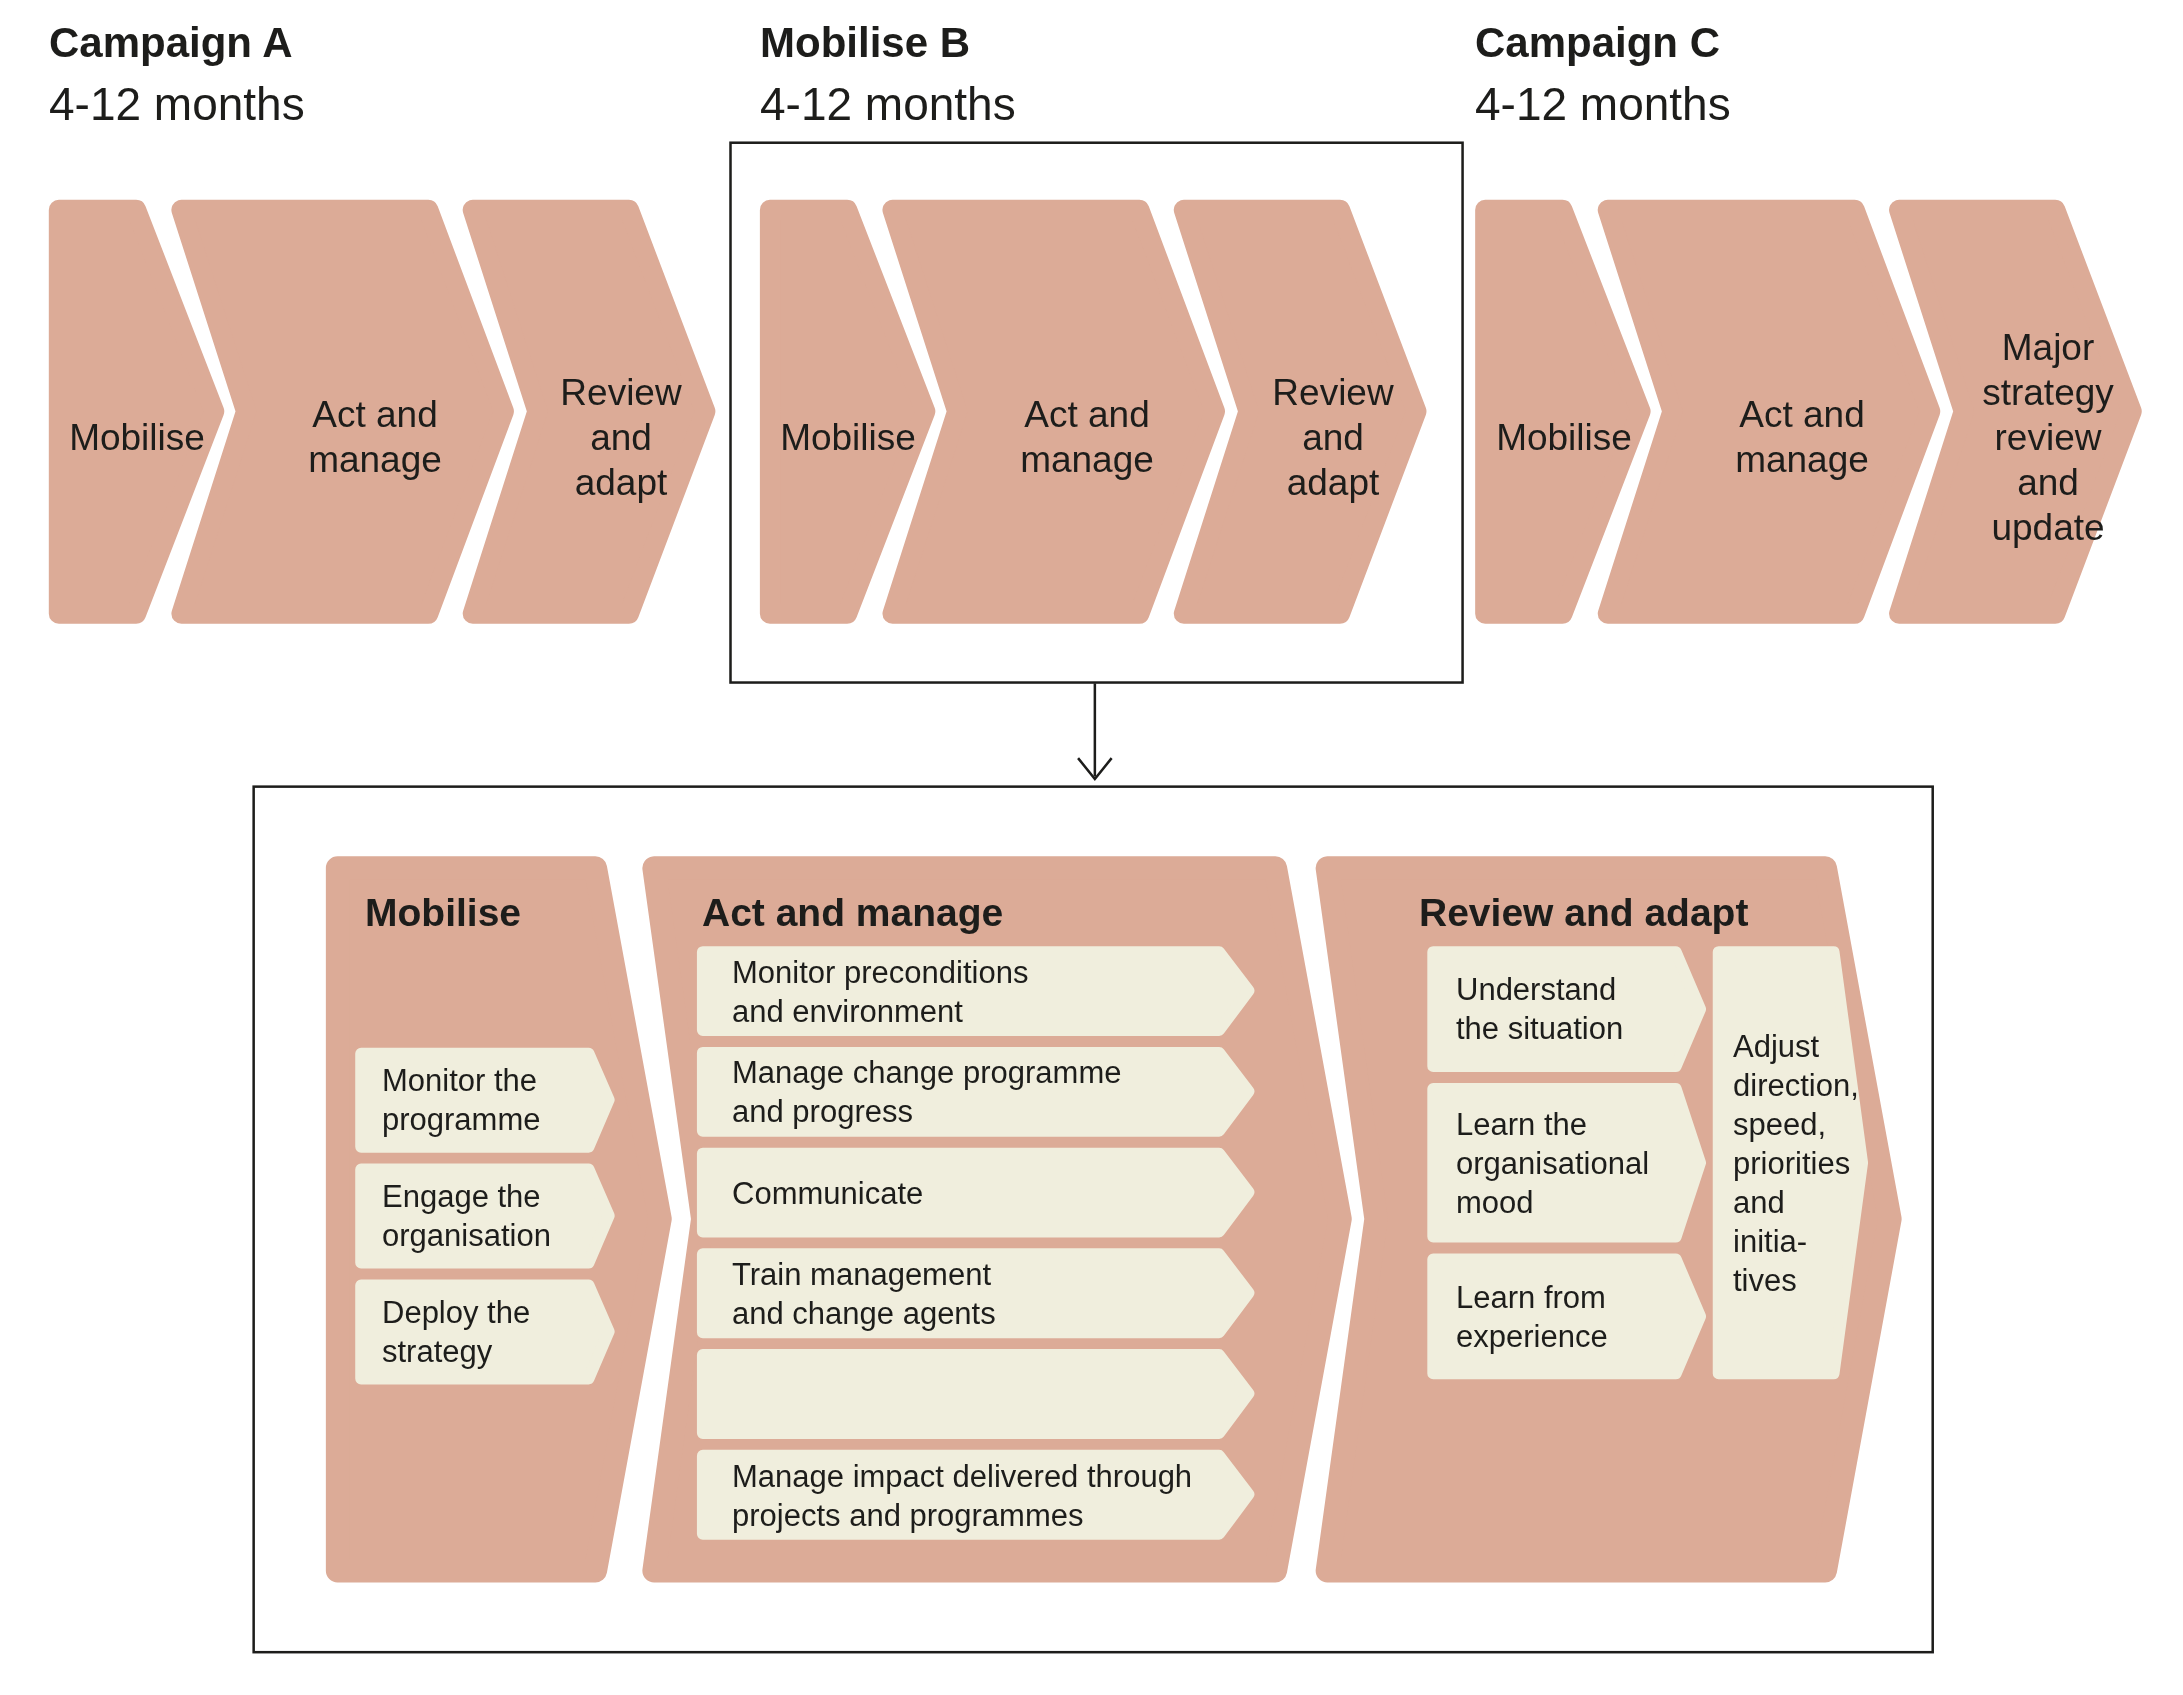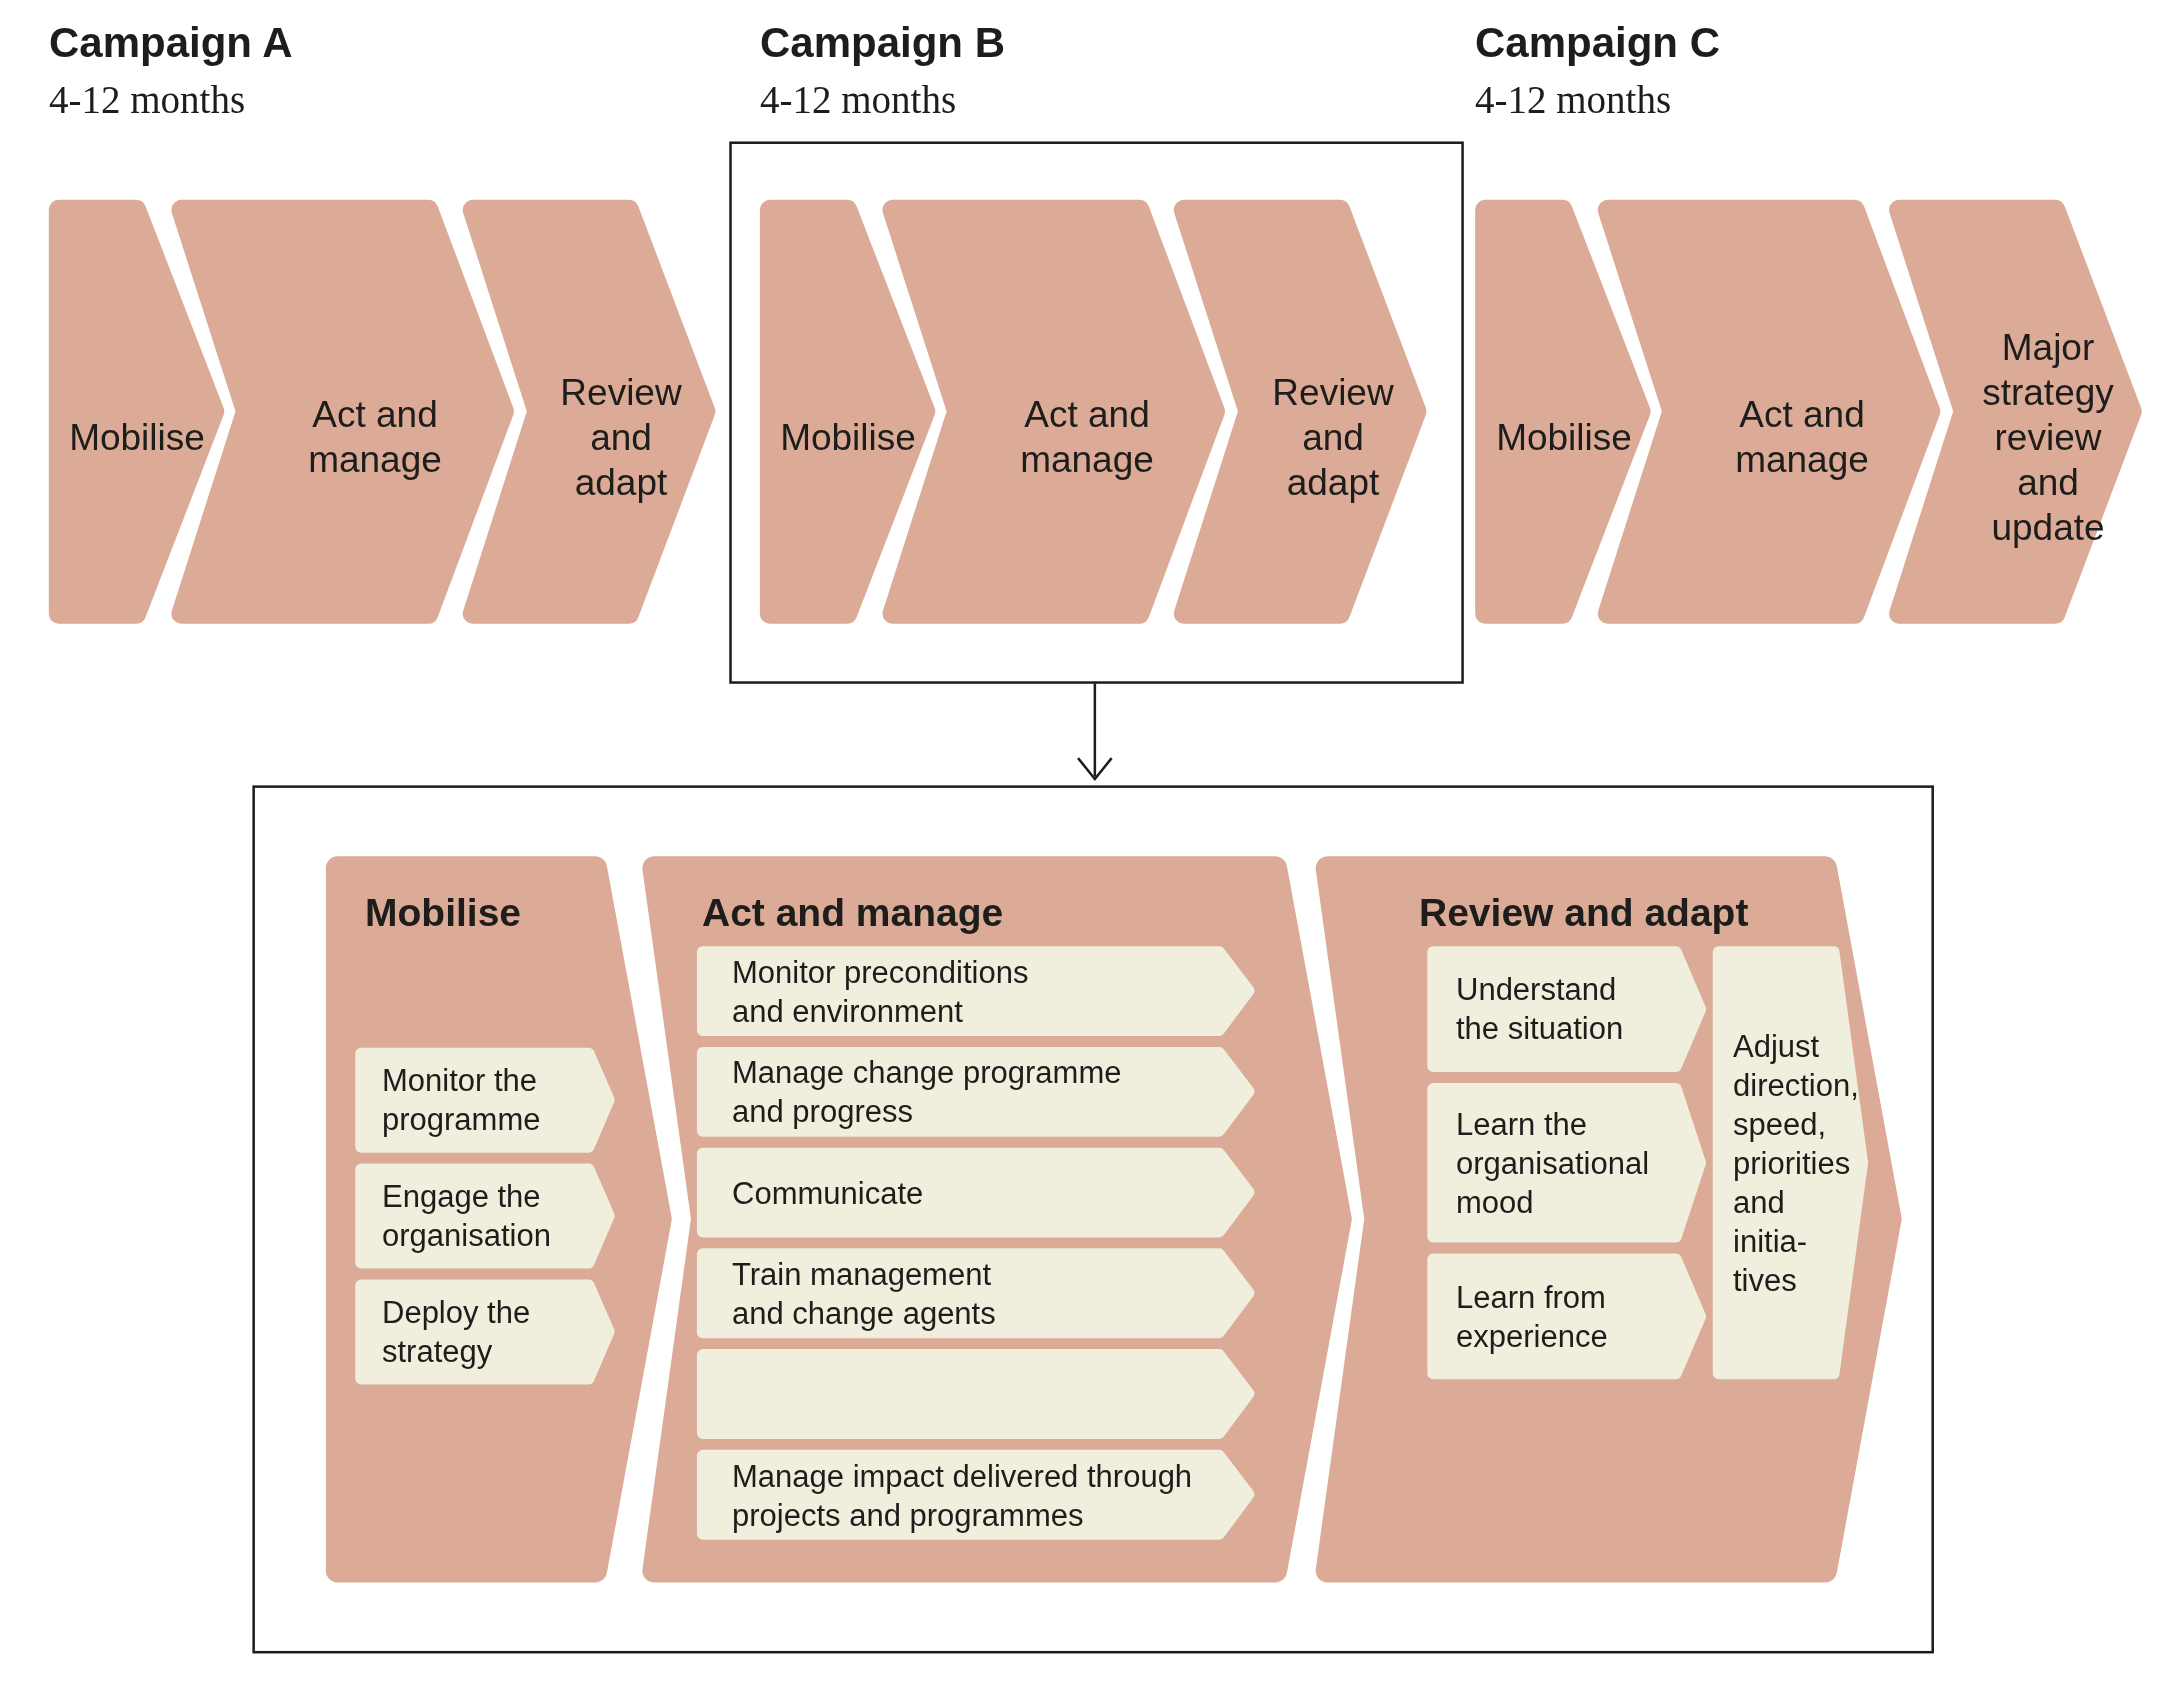--- a/index.html
+++ b/index.html
@@ -19,21 +19,21 @@
   }
   svg.shapes{position:absolute;left:0;top:0;width:2183px;height:1695px;}
   .chev{fill:var(--salmon);stroke:var(--salmon);stroke-width:24;stroke-linejoin:round;}
   .chev-lg{fill:var(--salmon);stroke:var(--salmon);stroke-width:28;stroke-linejoin:round;}
   .sub{fill:var(--cream);stroke:var(--cream);stroke-width:14;stroke-linejoin:round;}
   .outline{fill:none;stroke:var(--ink);stroke-width:3;}
   .arrow{stroke:var(--ink);stroke-width:3;fill:none;}
 
   .txt{position:absolute;white-space:pre-line;}
   .c-title{font-size:42px;font-weight:700;line-height:1.1;}
-  .c-sub{font-size:39px;font-weight:400;line-height:1.1;font-family:Liberation Serif, serif;}
+  .c-sub{font-size:46px;font-weight:400;line-height:1.1;}
   .phase{
     font-size:37px;line-height:45px;text-align:center;
     transform:translate(-50%,-50%);
   }
   .d-title{font-size:39px;font-weight:700;line-height:1.1;}
   .d-item{font-size:31px;line-height:39px;transform:translateY(-50%);}
 </style>
 </head>
 <body>
 
@@ -82,21 +82,21 @@
     <polygon class="sub" points="837,1734 1452,1734 1487,1780 1452,1827 837,1827"></polygon>
 
     <polygon class="sub" points="1707,1134 1996,1134 2025,1202 1996,1270 1707,1270"></polygon>
     <polygon class="sub" points="1707,1297 1996,1297 2025,1385 1996,1473 1707,1473"></polygon>
     <polygon class="sub" points="1707,1500 1996,1500 2025,1568 1996,1636 1707,1636"></polygon>
     <polygon class="sub" points="2047,1134 2184,1134 2218,1385 2184,1636 2047,1636"></polygon>
   </svg>
 
   <div class="txt c-title" style="left:49px;top:20px;">Campaign A</div>
   <div class="txt c-sub" style="left:49px;top:79px;">4-12 months</div>
-  <div class="txt c-title" style="left:760px;top:20px;">Campaign B</div>
+  <div class="txt c-title" style="left:760px;top:20px;">Mobilise B</div>
   <div class="txt c-sub" style="left:760px;top:79px;">4-12 months</div>
   <div class="txt c-title" style="left:1475px;top:20px;">Campaign C</div>
   <div class="txt c-sub" style="left:1475px;top:79px;">4-12 months</div>
 
   <div class="txt phase" style="left:137px;top:437px;">Mobilise</div>
   <div class="txt phase" style="left:375px;top:437px;">Act and
 manage</div>
   <div class="txt phase" style="left:621px;top:437px;">Review
 and
 adapt</div>

